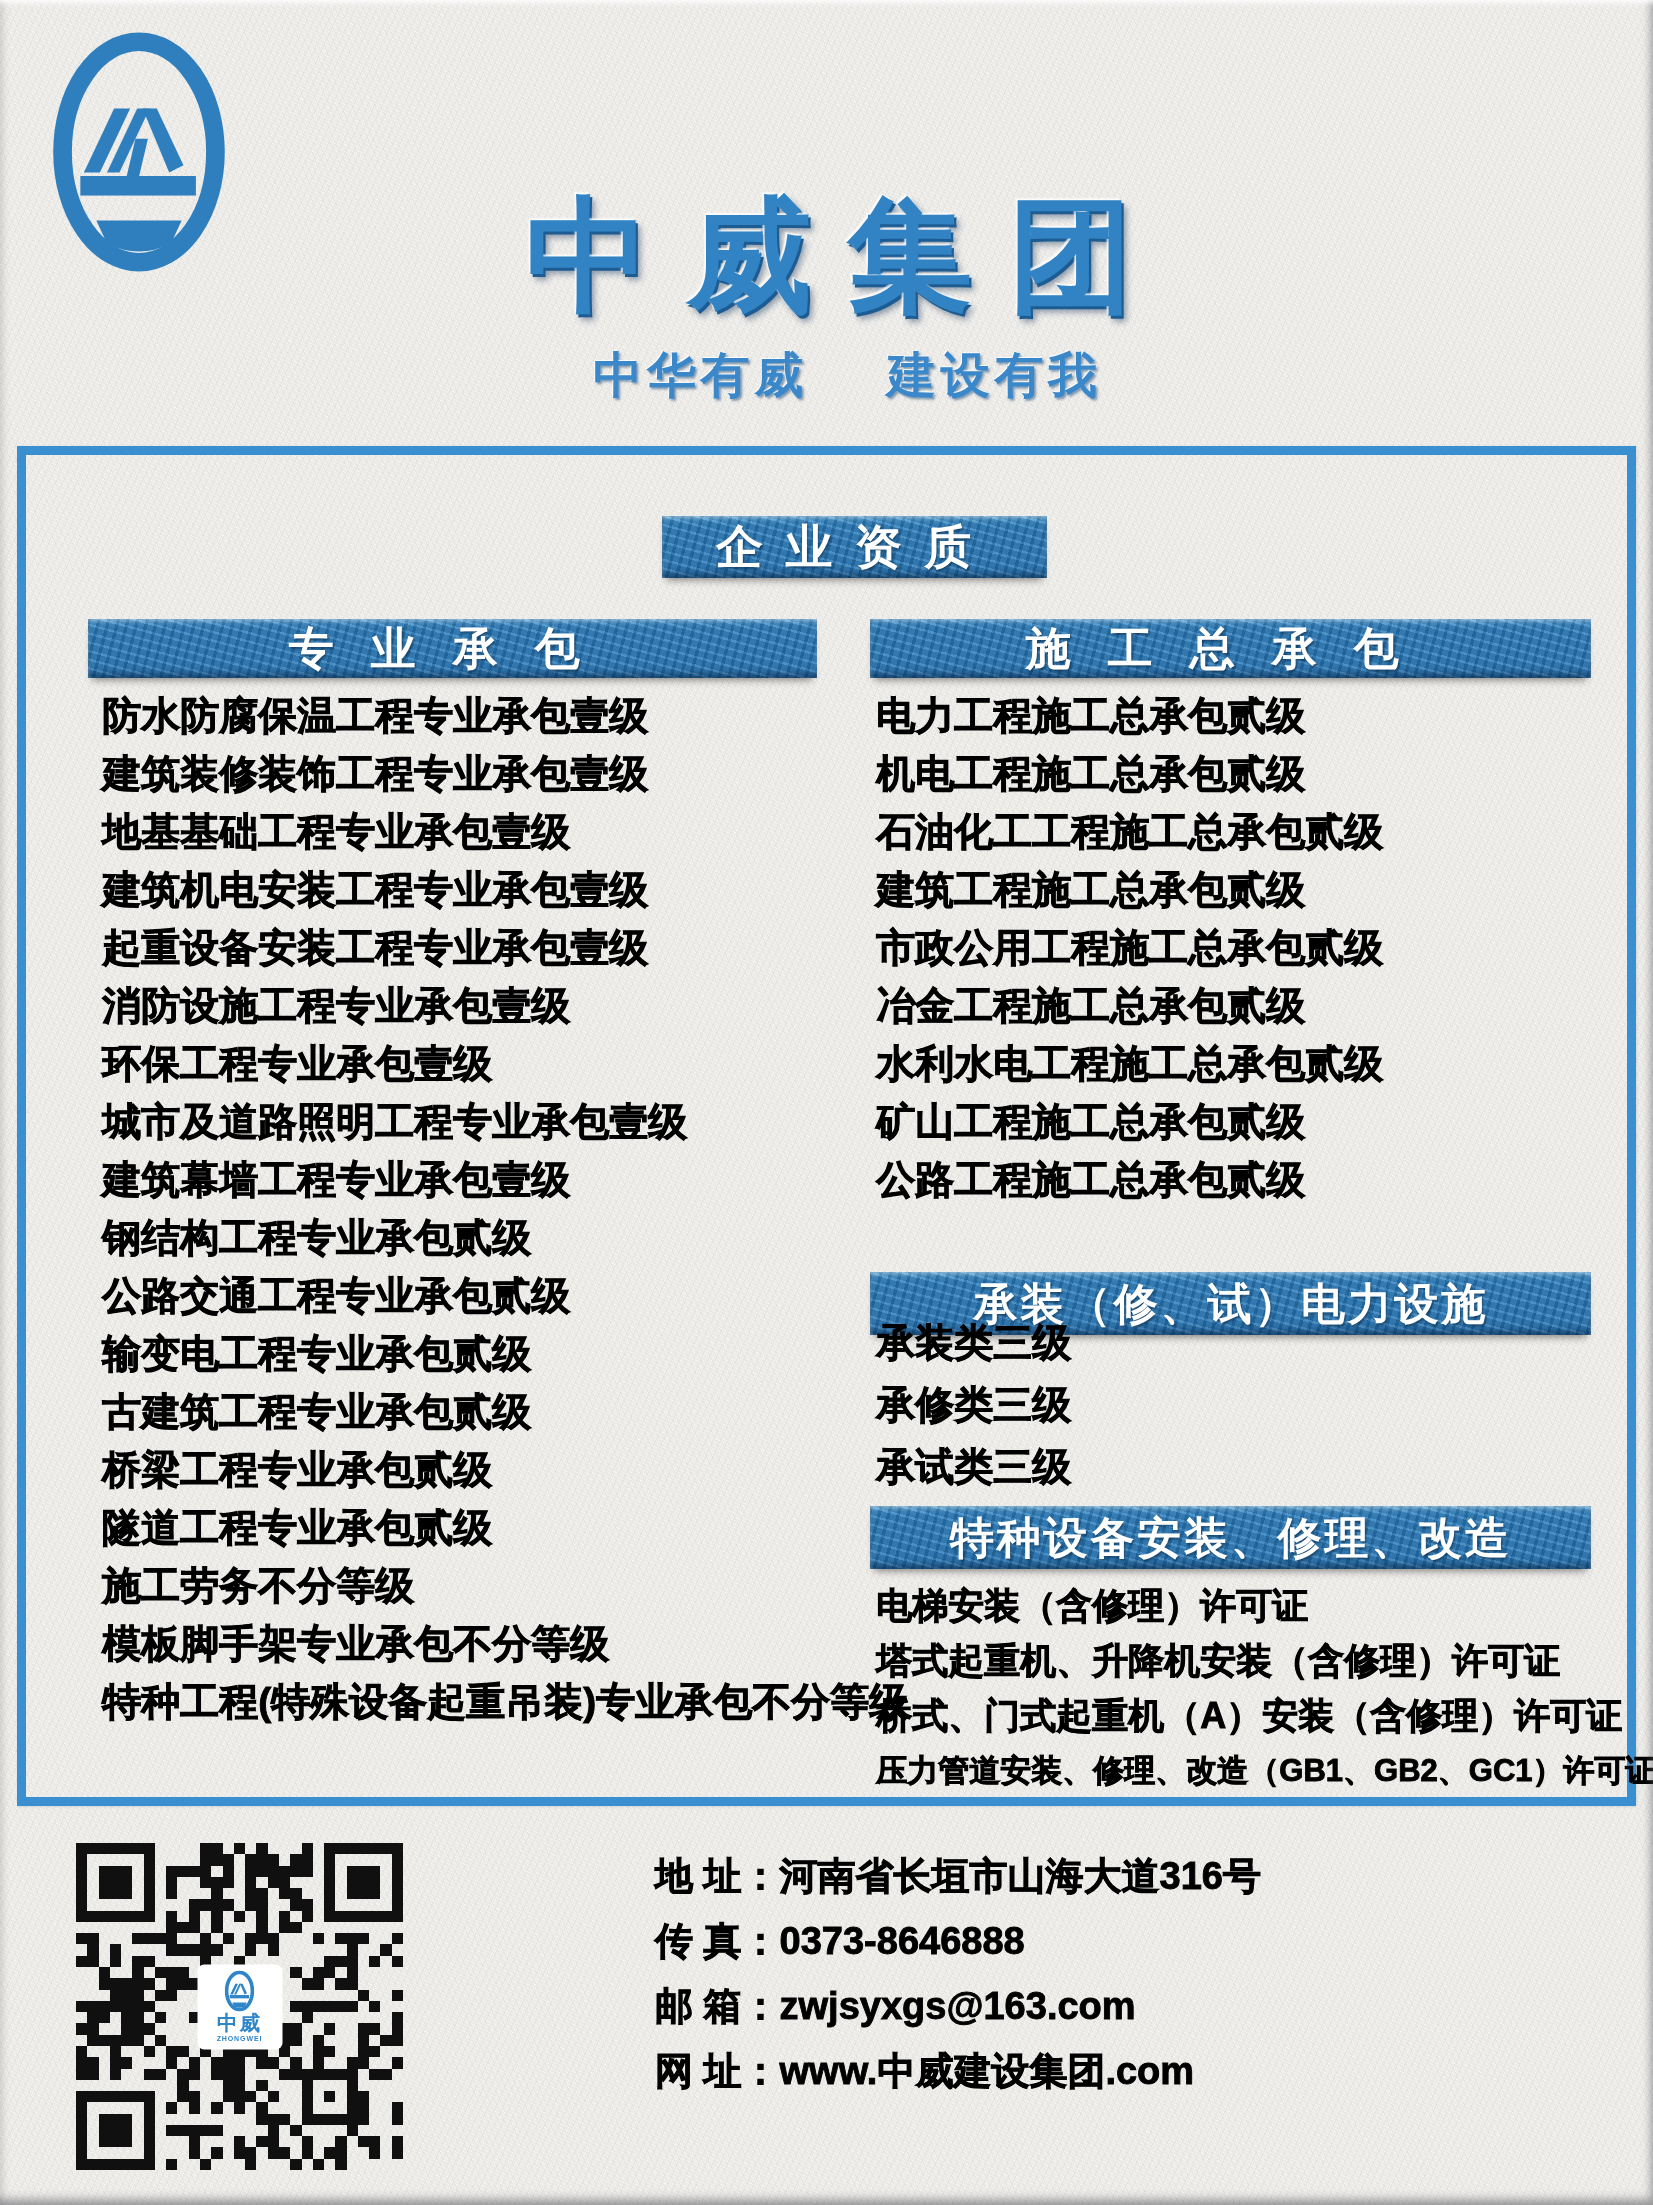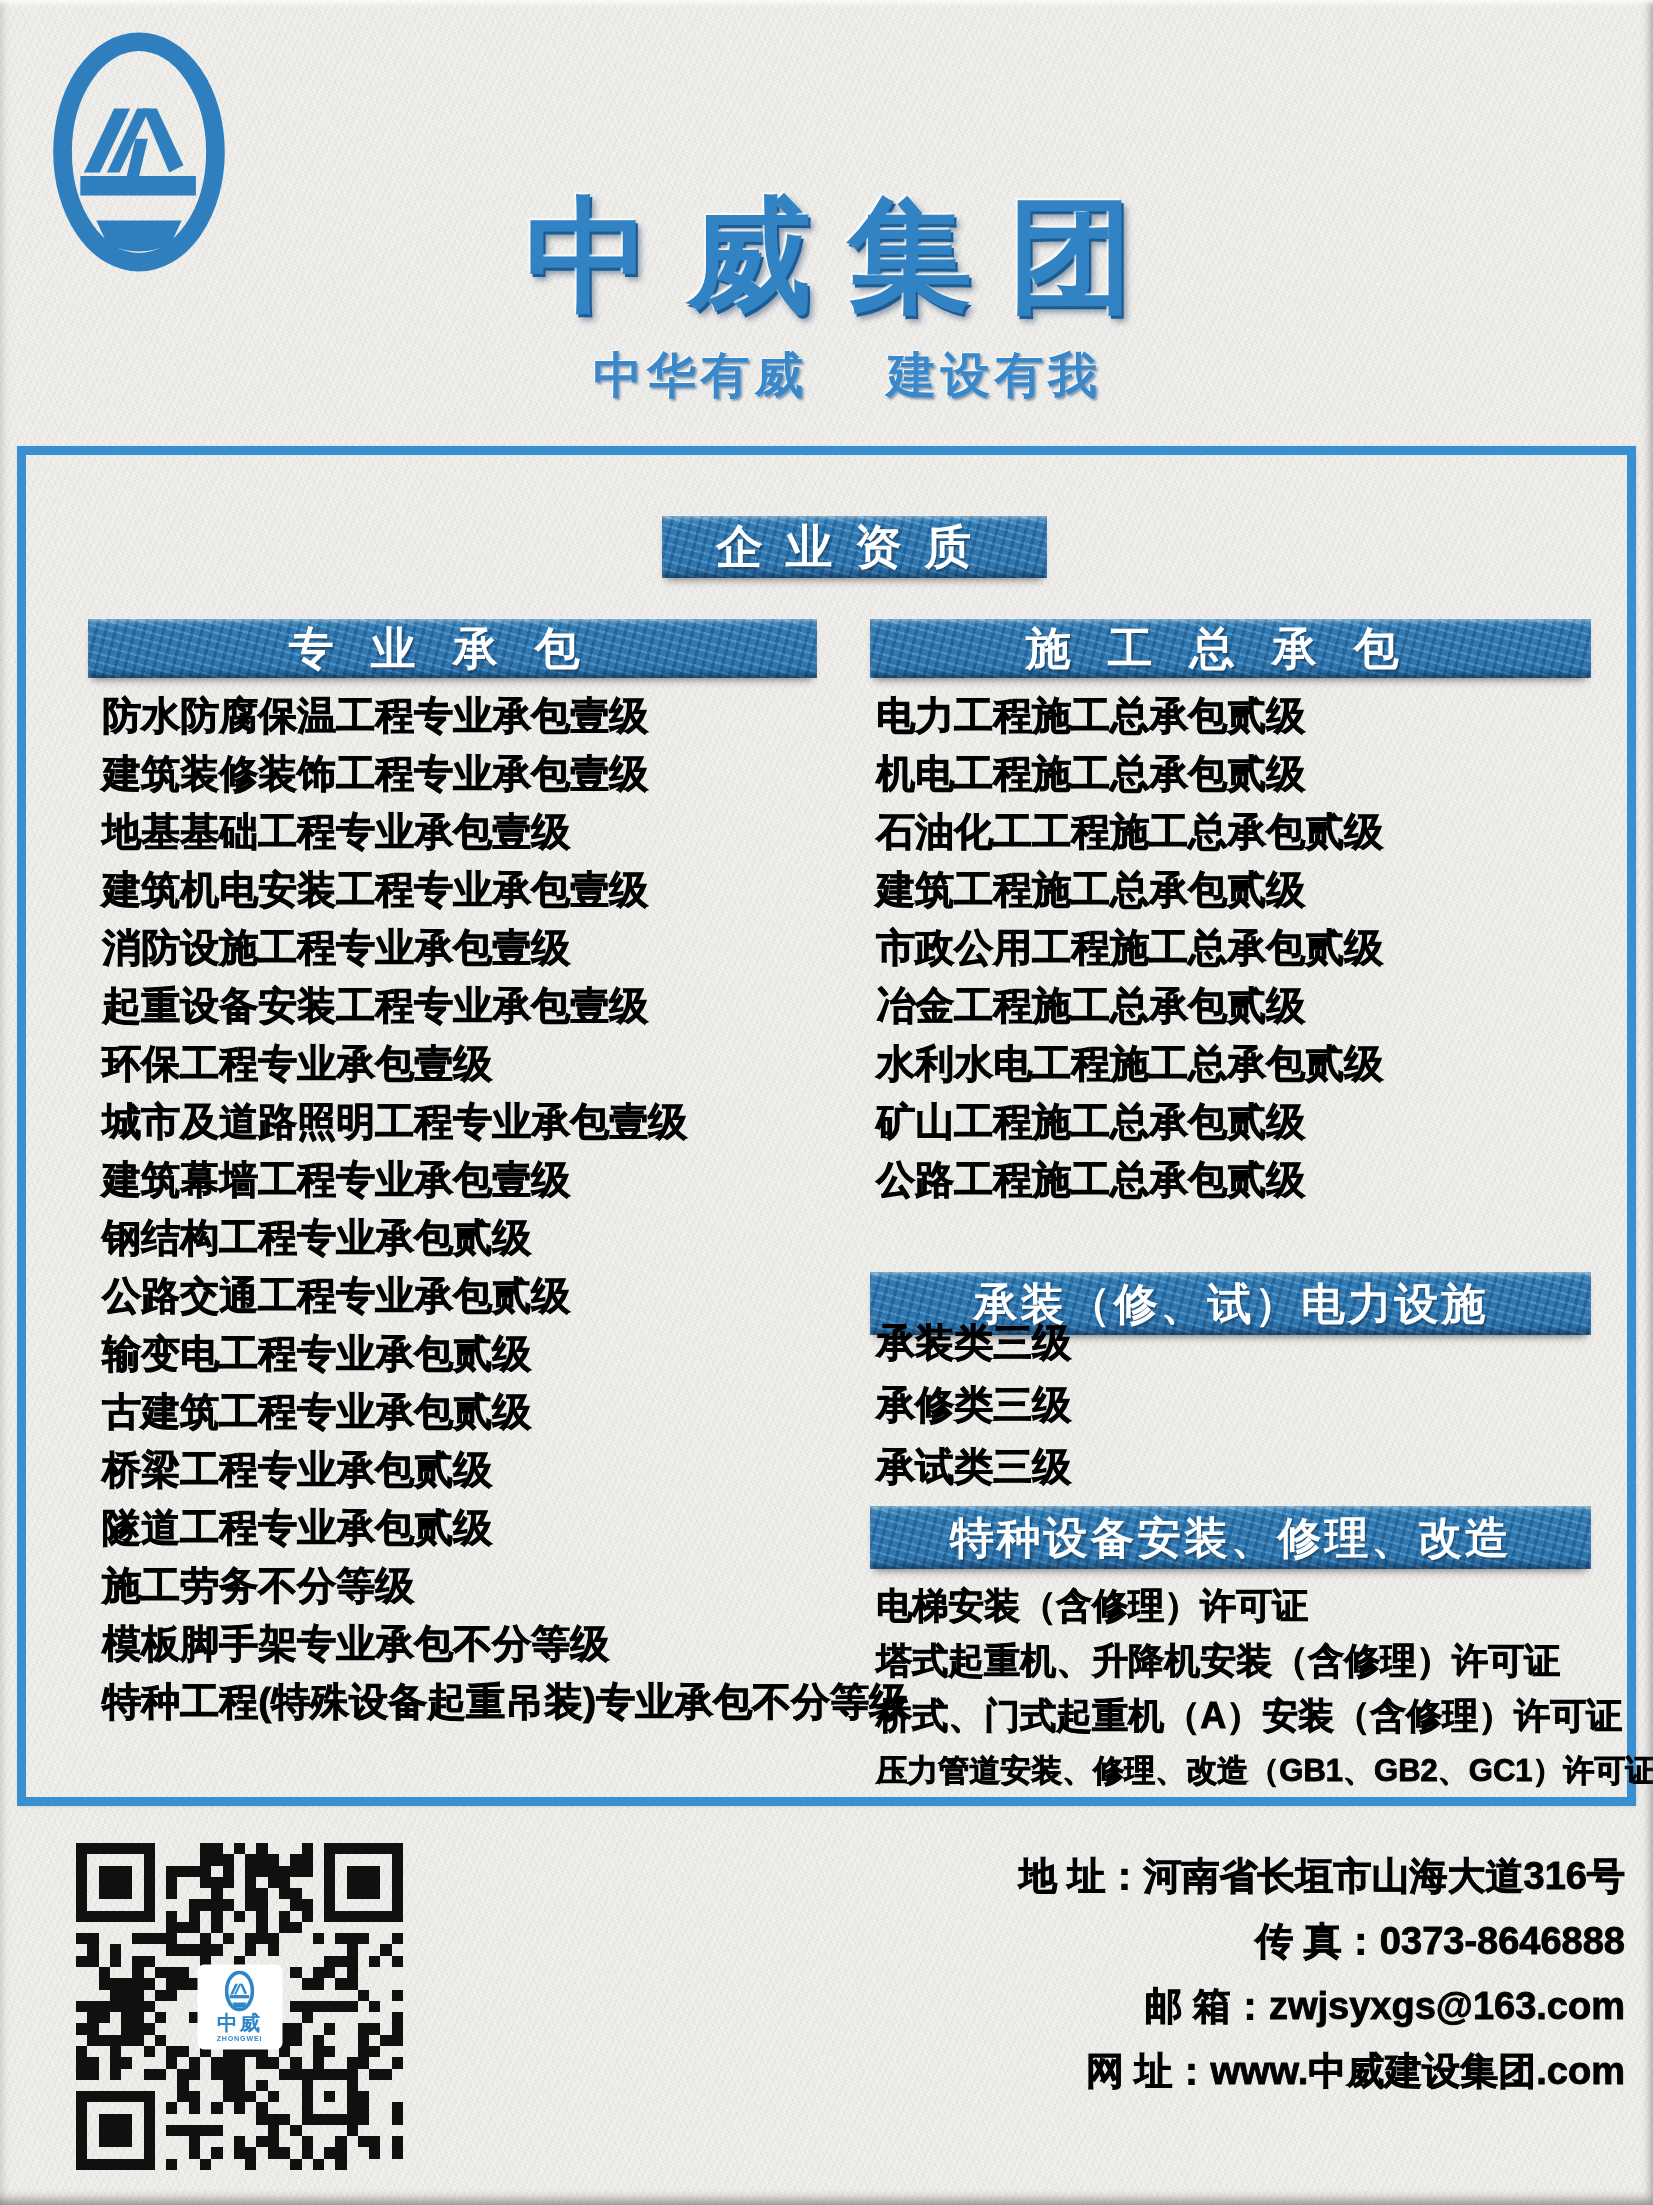--- a/index.html
+++ b/index.html
@@ -92,21 +92,21 @@
   .qr-badge{
     position:absolute;left:50%;top:50%;width:85px;height:85px;
     transform:translate(-50%,-50%);
     background:#fff;border-radius:6.5px;
     display:flex;flex-direction:column;align-items:center;justify-content:center;
   }
   .qr-badge svg{width:30px;height:41px;}
   .qr-badge .zh{font-size:20.5px;font-weight:bold;color:#2e86c9;line-height:22.4px;letter-spacing:1.9px;}
   .qr-badge .en{font-size:7px;font-weight:bold;color:#2e86c9;letter-spacing:0.9px;line-height:8.4px;}
 
-  .contacts{position:absolute;left:626px;top:1844px;width:999px;text-align:right;}
+  .contacts{position:absolute;left:655px;top:1844px;width:999px;}
   .contact-row{height:65px;line-height:65px;font-size:38px;font-weight:bold;color:#000;white-space:pre;}
   .contact-row .label{-webkit-text-stroke:0.9px #000;}
   .contact-row .value{-webkit-text-stroke:0.9px #000;}
 </style>
 </head>
 <body>
 
 <div class="page">
 
   <div class="logo">
@@ -133,22 +133,22 @@
     <div class="banner banner-qiye">企业资质</div>
 
     <div class="banner banner-col banner-left">专业承包</div>
     <div class="banner banner-col banner-right">施工总承包</div>
 
     <div class="q-list list-professional">
       <div class="q-item">防水防腐保温工程专业承包壹级</div>
       <div class="q-item">建筑装修装饰工程专业承包壹级</div>
       <div class="q-item">地基基础工程专业承包壹级</div>
       <div class="q-item">建筑机电安装工程专业承包壹级</div>
+      <div class="q-item">起重设备安装工程专业承包壹级</div>
       <div class="q-item">消防设施工程专业承包壹级</div>
-      <div class="q-item">起重设备安装工程专业承包壹级</div>
       <div class="q-item">环保工程专业承包壹级</div>
       <div class="q-item">城市及道路照明工程专业承包壹级</div>
       <div class="q-item">建筑幕墙工程专业承包壹级</div>
       <div class="q-item">钢结构工程专业承包贰级</div>
       <div class="q-item">公路交通工程专业承包贰级</div>
       <div class="q-item">输变电工程专业承包贰级</div>
       <div class="q-item">古建筑工程专业承包贰级</div>
       <div class="q-item">桥梁工程专业承包贰级</div>
       <div class="q-item">隧道工程专业承包贰级</div>
       <div class="q-item">施工劳务不分等级</div>

